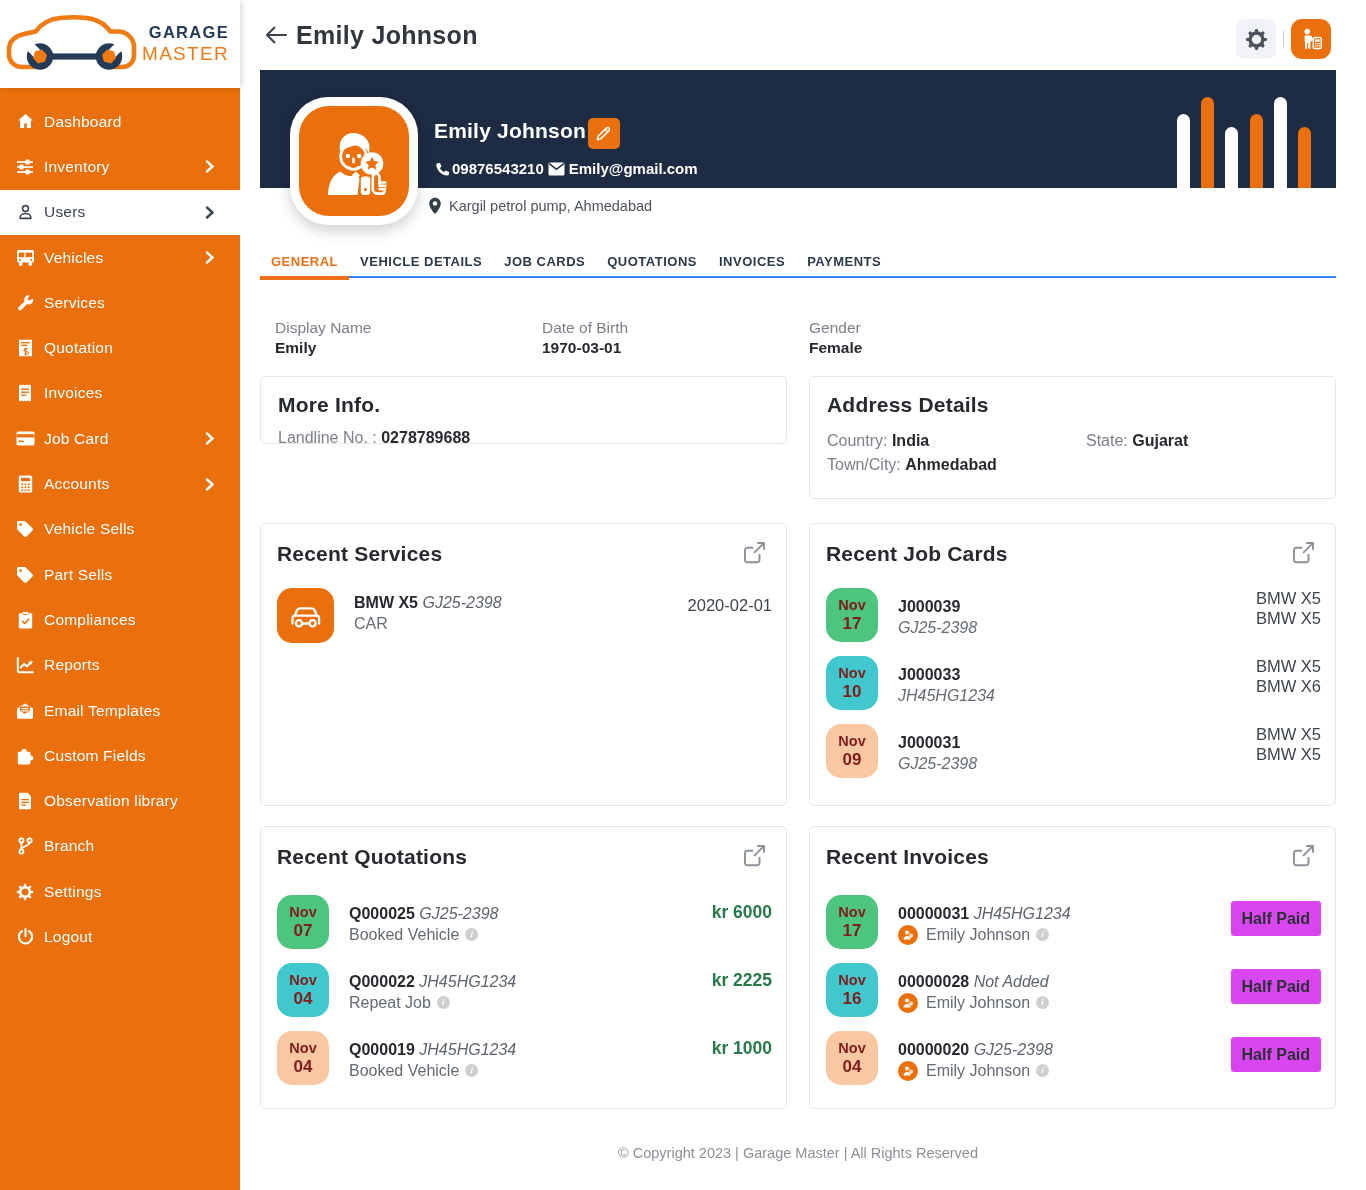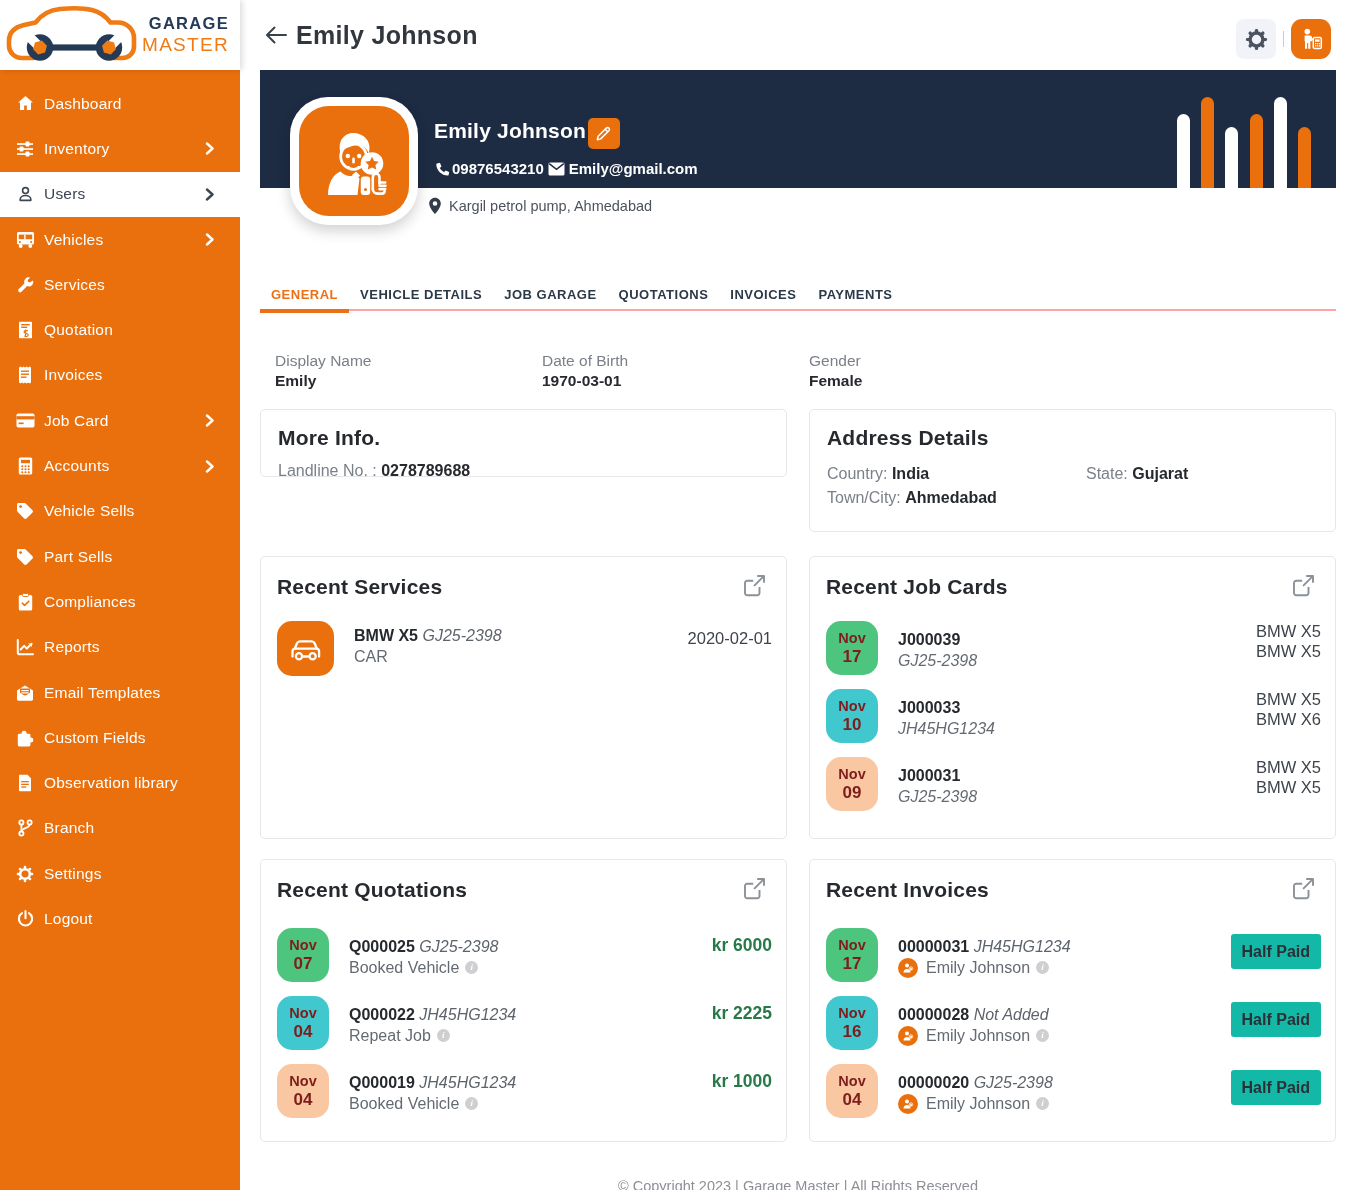--- a/index.html
+++ b/index.html
@@ -1,20 +1,20 @@
 <!DOCTYPE html>
 <html><head>
 <meta charset="utf-8">
 <style>
 *{margin:0;padding:0;box-sizing:border-box}
 html,body{width:1366px;height:1190px;overflow:hidden}
 body{font-family:"Liberation Sans",sans-serif;background:#fff;position:relative}
 
 .sidebar{position:absolute;left:0;top:0;width:240px;height:1190px;background:#e9700d;z-index:10}
-.logo{height:70px;background:#fff;display:flex;align-items:center;box-shadow:2px 0 6px rgba(0,0,0,.15)}
+.logo{height:88px;background:#fff;display:flex;align-items:center;box-shadow:2px 0 6px rgba(0,0,0,.15)}
 .nav{padding-top:11px}
 .nitem{height:45.3px;display:flex;align-items:center;padding:0 26px 0 15px;color:#fff;font-size:15.5px;font-weight:500;letter-spacing:.2px}
 .nitem .nic{width:20px;height:19px;margin-right:9px;flex:0 0 20px;display:flex;align-items:center;justify-content:center}
 .nitem.active{background:#fff;color:#3c4553}
 .chev{margin-left:auto;display:flex}
 
 .main{position:absolute;left:240px;top:0;width:1126px;height:1190px}
 .topbar{height:70px;display:flex;align-items:center;padding:0 35px 0 25px;background:#fff}
 .topright{position:relative;top:4px}
 .backarrow{font-size:26px;color:#3a4149;margin-right:9px;line-height:1}
@@ -34,21 +34,21 @@
 .hcontact{position:absolute;left:174px;top:90px;display:flex;align-items:center;color:#fff;font-size:15px;font-weight:600}
 .hcontact svg{margin-right:2px}
 .hcontact .em{margin-left:4px;display:flex;align-items:center}
 .hloc{position:absolute;left:168px;top:127px;display:flex;align-items:center;color:#4d535c;font-size:14.5px;font-weight:500}
 .hloc svg{margin-right:7px}
 .bars{position:absolute;right:25px;bottom:0;display:flex;align-items:flex-end}
 .bars i{width:13px;border-radius:7px 7px 0 0;margin-left:11.2px}
 .bars .w{background:#fff}
 .bars .o{background:#e9700d}
 
-.tabs{margin-top:91px;display:flex;border-bottom:2px solid #fca5a5;height:32px}
+.tabs{margin-top:58px;display:flex;border-bottom:2px solid #3b82f6;height:32px}
 .tab{padding:0 11px;font-size:13px;font-weight:700;color:#2c3949;letter-spacing:.5px;display:flex;align-items:center}
 .tab.active{color:#ed7017;box-shadow:0 4px 0 0 #ed7017}
 
 .inforow{display:flex;margin-top:40px;padding-left:15px}
 .inforow .col{width:267px}
 .lbl{font-size:15.5px;color:#7a7f88;line-height:19px}
 .val{font-size:15.5px;color:#26292e;font-weight:700;line-height:22px}
 
 .row2{display:flex;align-items:flex-start;margin-top:17px;gap:22px}
 .card{width:527px;border:1px solid #e7e7ea;border-radius:5px;background:#fff;position:relative}
@@ -70,21 +70,21 @@
 .bg-green{background:#4ec57e}
 .bg-teal{background:#41c8ce}
 .bg-peach{background:#f9c7a2}
 .einfo{margin-left:20px;padding-top:8px}
 .el1{font-size:16px;color:#26292e;font-weight:700;line-height:21px}
 .el1 .it{font-weight:400;font-style:italic;color:#5d636b}
 .el2{font-size:16px;color:#646a72;line-height:21px;display:flex;align-items:center}
 .eright{margin-left:auto;text-align:right;padding-top:0;flex:0 0 auto}
 .bmw{font-size:16.5px;color:#3e444c;line-height:20px}
 .kr{font-size:17.5px;font-weight:700;color:#27794a;padding-top:7px}
-.halfpaid{background:#14b8a6;border-radius:3px;height:35px;padding:0 11px;display:flex;align-items:center;font-size:16px;font-weight:700;color:#2c3036;margin-top:6px}
+.halfpaid{background:#d946ef;border-radius:3px;height:35px;padding:0 11px;display:flex;align-items:center;font-size:16px;font-weight:700;color:#2c3036;margin-top:6px}
 .infoi{width:13px;height:13px;border-radius:50%;background:#cfcfd1;color:#fff;font-size:9px;font-weight:700;display:inline-flex;align-items:center;justify-content:center;margin-left:6px;font-family:"Liberation Serif",serif;font-style:italic}
 .minav{width:20px;height:20px;border-radius:50%;background:#e9700d;display:inline-flex;align-items:center;justify-content:center;margin-right:8px}
 .vdate{font-size:16.5px;color:#3e444c;padding-top:8px}
 .footer{margin-top:36px;text-align:center;font-size:14.5px;color:#8c9096;padding-bottom:14px}
 </style>
 </head>
 <body>
 <aside class="sidebar">
   <div class="logo">
     <svg width="240" height="70" viewBox="0 0 240 70">
@@ -398,21 +398,21 @@
         <i class="o" style="height:91px"></i>
         <i class="w" style="height:61px"></i>
         <i class="o" style="height:74px"></i>
         <i class="w" style="height:91px"></i>
         <i class="o" style="height:61px"></i>
       </div>
     </div>
     <div class="tabs">
       <div class="tab active">GENERAL</div>
       <div class="tab">VEHICLE DETAILS</div>
-      <div class="tab">JOB GARAGE</div>
+      <div class="tab">JOB CARDS</div>
       <div class="tab">QUOTATIONS</div>
       <div class="tab">INVOICES</div>
       <div class="tab">PAYMENTS</div>
     </div>
     <div class="inforow">
       <div class="col">
           <div class="lbl">Display Name</div>
           <div class="val">Emily</div>
         </div>
       <div class="col">

